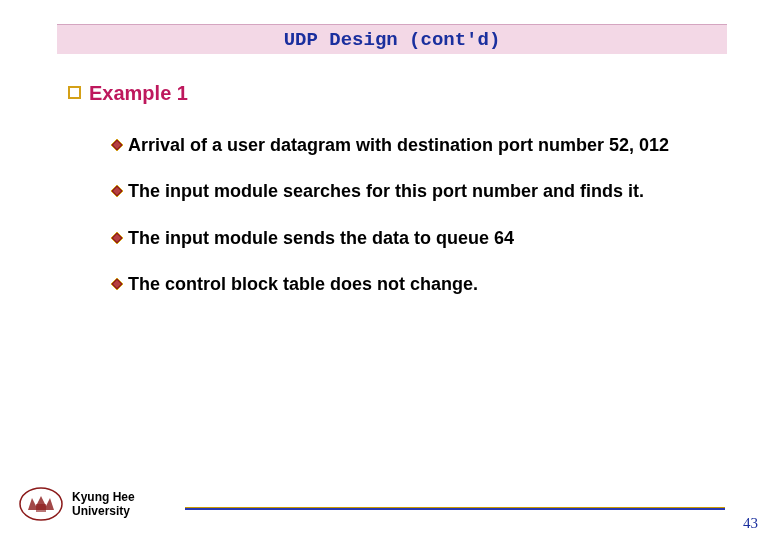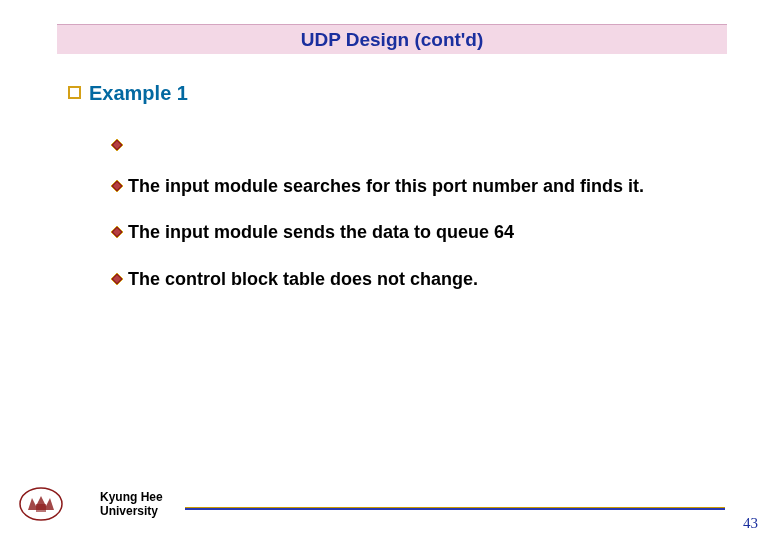--- a/index.html
+++ b/index.html
@@ -15,20 +15,21 @@
     position: absolute;
     left: 57px;
     top: 24px;
     width: 670px;
     height: 30px;
     background: #f3d8e6;
     border-top: 1px solid #d4a5c0;
     display: flex;
     align-items: center;
     justify-content: center;
+    font-family: Liberation Mono, monospace;
   }
   .title-text {
     color: #1a2f9e;
     font-size: 19px;
     font-weight: bold;
   }
   .content {
     position: absolute;
     left: 68px;
     top: 82px;
@@ -43,21 +44,21 @@
     width: 13px;
     height: 13px;
     border: 2px solid #d4a017;
     margin-top: 4px;
     margin-right: 8px;
     flex-shrink: 0;
   }
   .heading-text {
     font-size: 20px;
     font-weight: bold;
-    color: #0369a1;
+    color: #be185d;
   }
   .bullet-block {
     margin-left: 42px;
     margin-bottom: 22px;
     display: flex;
     align-items: flex-start;
   }
   .diamond-bullet {
     flex-shrink: 0;
     margin-top: 5px;
@@ -70,21 +71,20 @@
     line-height: 1.35;
   }
   .footer {
     position: absolute;
     left: 18px;
     bottom: 14px;
     width: 744px;
     height: 44px;
     display: flex;
     align-items: center;
-    gap: 28px;
   }
   .logo {
     flex-shrink: 0;
     margin-right: 8px;
   }
   .uni-text {
     font-size: 12px;
     font-weight: bold;
     color: #000;
     line-height: 1.2;
@@ -118,20 +118,21 @@
   <div class="heading-row">
     <div class="square-bullet"></div>
     <span class="heading-text">Example 1</span>
   </div>
 
   <div class="bullet-block">
     <svg class="diamond-bullet" width="14" height="14" viewBox="0 0 14 14">
       <polygon points="7,1 13,7 7,13 1,7" fill="#8b1a1a" stroke="#d4a017" stroke-width="1"></polygon>
       <polygon points="7,3 11,7 7,11 3,7" fill="#b54040"></polygon>
     </svg>
+    <span class="bullet-text">Arrival of a user datagram with destination port number 52, 012</span>
   </div>
 
   <div class="bullet-block">
     <svg class="diamond-bullet" width="14" height="14" viewBox="0 0 14 14">
       <polygon points="7,1 13,7 7,13 1,7" fill="#8b1a1a" stroke="#d4a017" stroke-width="1"></polygon>
       <polygon points="7,3 11,7 7,11 3,7" fill="#b54040"></polygon>
     </svg>
     <span class="bullet-text">The input module searches for this port number and finds it.</span>
   </div>
 

